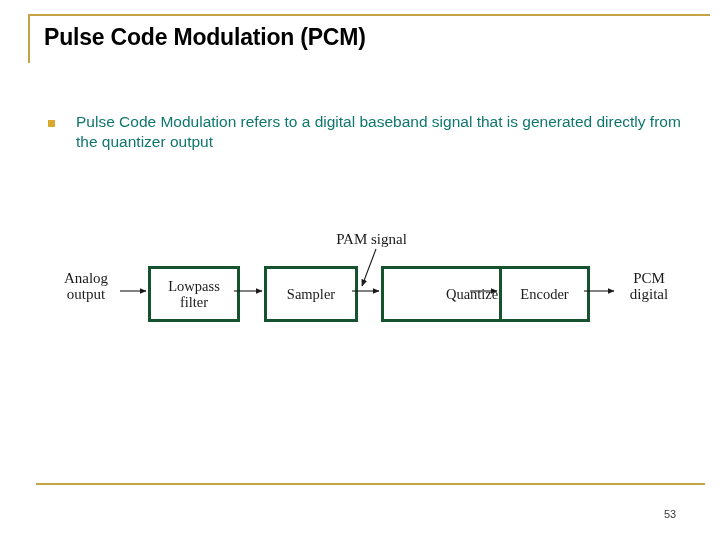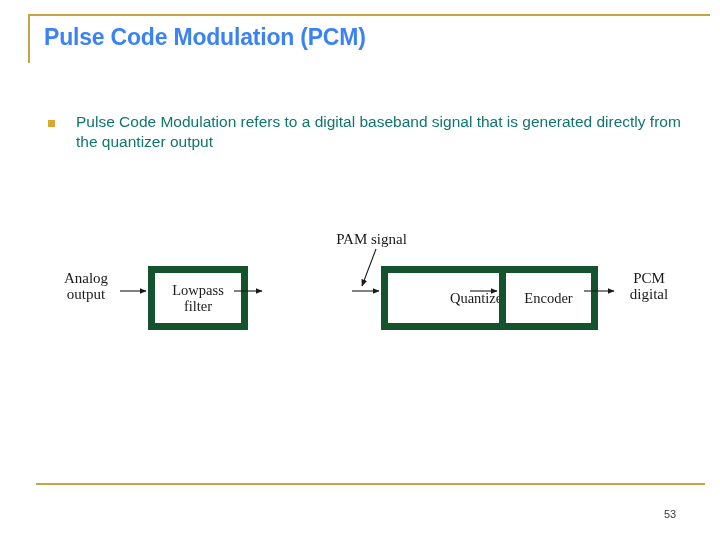--- a/index.html
+++ b/index.html
@@ -40,21 +40,21 @@
     height: 49px;
     background: #C4A444;
   }
 
   .slide-title {
     position: absolute;
     left: 44px;
     top: 24px;
     font-size: 23px;
     font-weight: bold;
-    color: #3b82f6;
+    color: #000000;
     letter-spacing: -0.2px;
     white-space: nowrap;
   }
 
   
   .bullets {
     position: absolute;
     left: 48px;
     top: 112px;
     width: 640px;
@@ -94,21 +94,21 @@
     position: absolute;
     font-family: "Liberation Serif", serif;
     font-size: 15px;
     line-height: 16px;
     color: #1a1a1a;
     text-align: center;
     white-space: pre-line;
   }
   .dg-box {
     position: absolute;
-    border: 7px solid #14532d;
+    border: 3px solid #14532d;
     background: #ffffff;
     display: flex;
     align-items: center;
     justify-content: center;
     text-align: center;
   }
   .dg-box span {
     font-family: "Liberation Serif", serif;
     font-size: 14.5px;
     line-height: 16px;
@@ -154,20 +154,23 @@
   </div>
 
   <div class="dg-label" style="left:52px; top:270px; width:68px;">Analog
 output</div>
 
   <div class="dg-box" style="left:148px; top:266px; width:86px; height:50px;">
     <span>Lowpass
 filter</span>
   </div>
 
+  <div class="dg-box" style="left:264px; top:266px; width:88px; height:50px;">
+    <span>Sampler</span>
+  </div>
 
   <div class="dg-box" style="left:381px; top:266px; width:89px; height:50px;padding-left:46px;">
     <span>Quantizer</span>
   </div>
 
   <div class="dg-box" style="left:499px; top:266px; width:85px; height:50px;">
     <span>Encoder</span>
   </div>
 
   <div class="dg-label" style="left:324px; top:231px; width:95px;">PAM signal</div>

